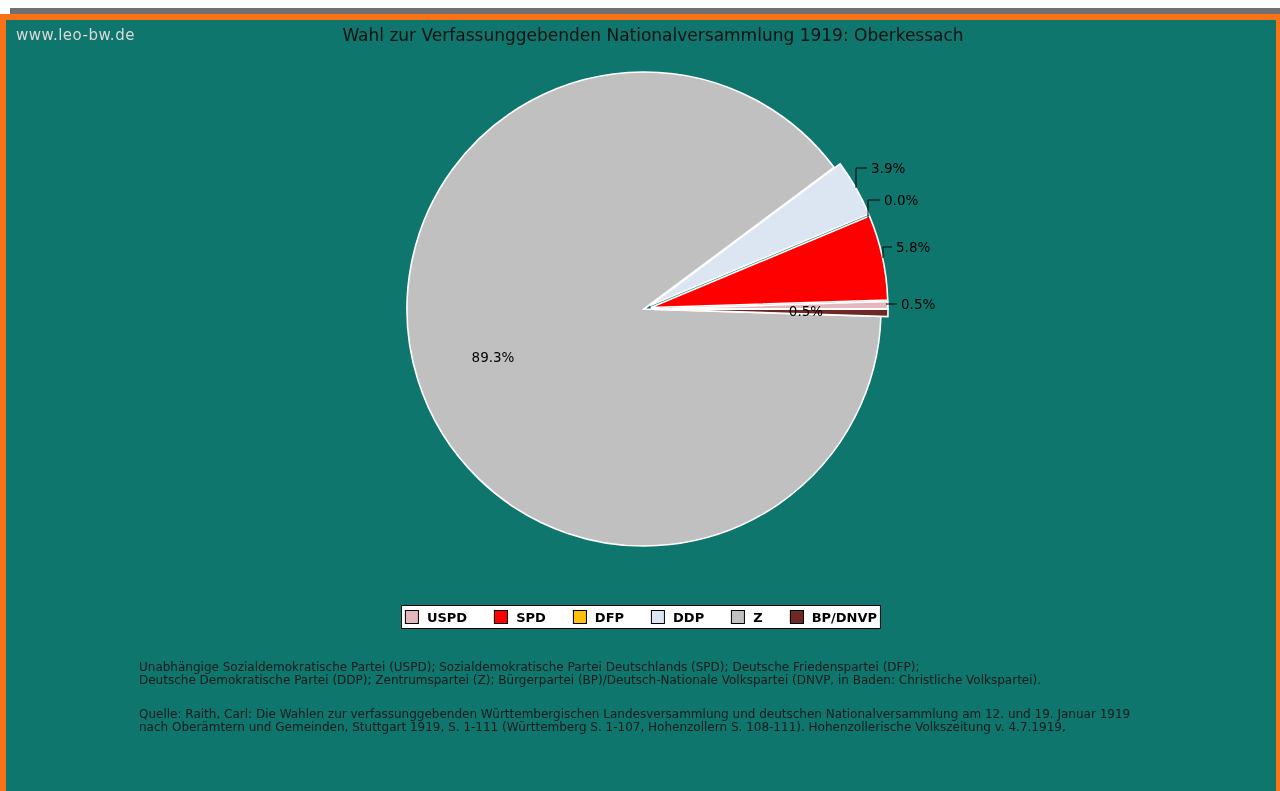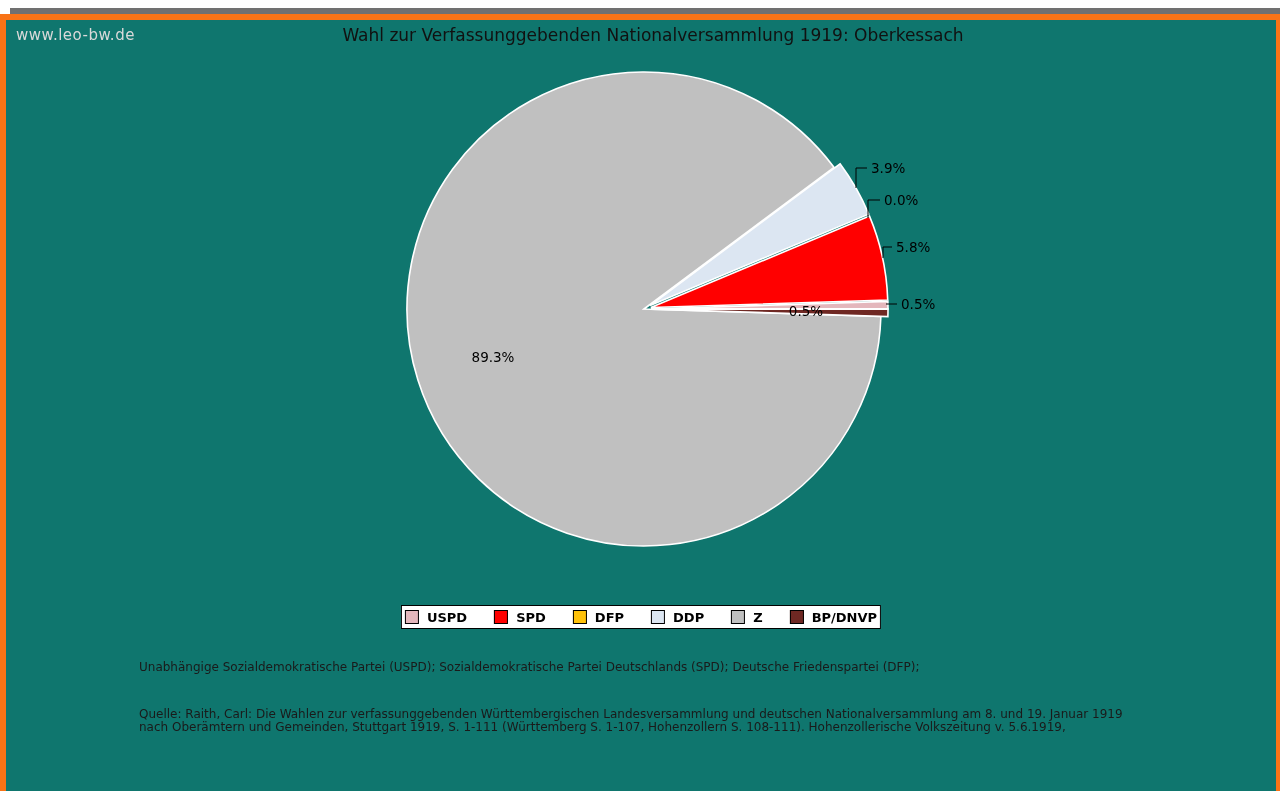--- a/index.html
+++ b/index.html
@@ -68,18 +68,19 @@
       <span>Z</span>
     </div>
     <div class="legend-item">
       <span class="swatch" style="background: rgb(111, 40, 35);"></span>
       <span>BP/DNVP</span>
     </div>
   </div>
 
   <div class="footer fk">
     <div>Unabhängige Sozialdemokratische Partei (USPD); Sozialdemokratische Partei Deutschlands (SPD); Deutsche Friedenspartei (DFP);</div>
+    <div>Deutsche Demokratische Partei (DDP); Zentrumspartei (Z); Bürgerpartei (BP)/Deutsch-Nationale Volkspartei (DNVP, in Baden: Christliche Volkspartei).</div>
   </div>
   <div class="footer fs">
-    <div>Quelle: Raith, Carl: Die Wahlen zur verfassunggebenden Württembergischen Landesversammlung und deutschen Nationalversammlung am 8. und 19. Januar 1919</div>
-    <div>nach Oberämtern und Gemeinden, Stuttgart 1919, S. 1-111 (Württemberg S. 1-107, Hohenzollern S. 108-111). Hohenzollerische Volkszeitung v. 5.6.1919,</div>
+    <div>Quelle: Raith, Carl: Die Wahlen zur verfassunggebenden Württembergischen Landesversammlung und deutschen Nationalversammlung am 12. und 19. Januar 1919</div>
+    <div>nach Oberämtern und Gemeinden, Stuttgart 1919, S. 1-111 (Württemberg S. 1-107, Hohenzollern S. 108-111). Hohenzollerische Volkszeitung v. 4.7.1919,</div>
   </div>
 </div>
 
 </body></html>

